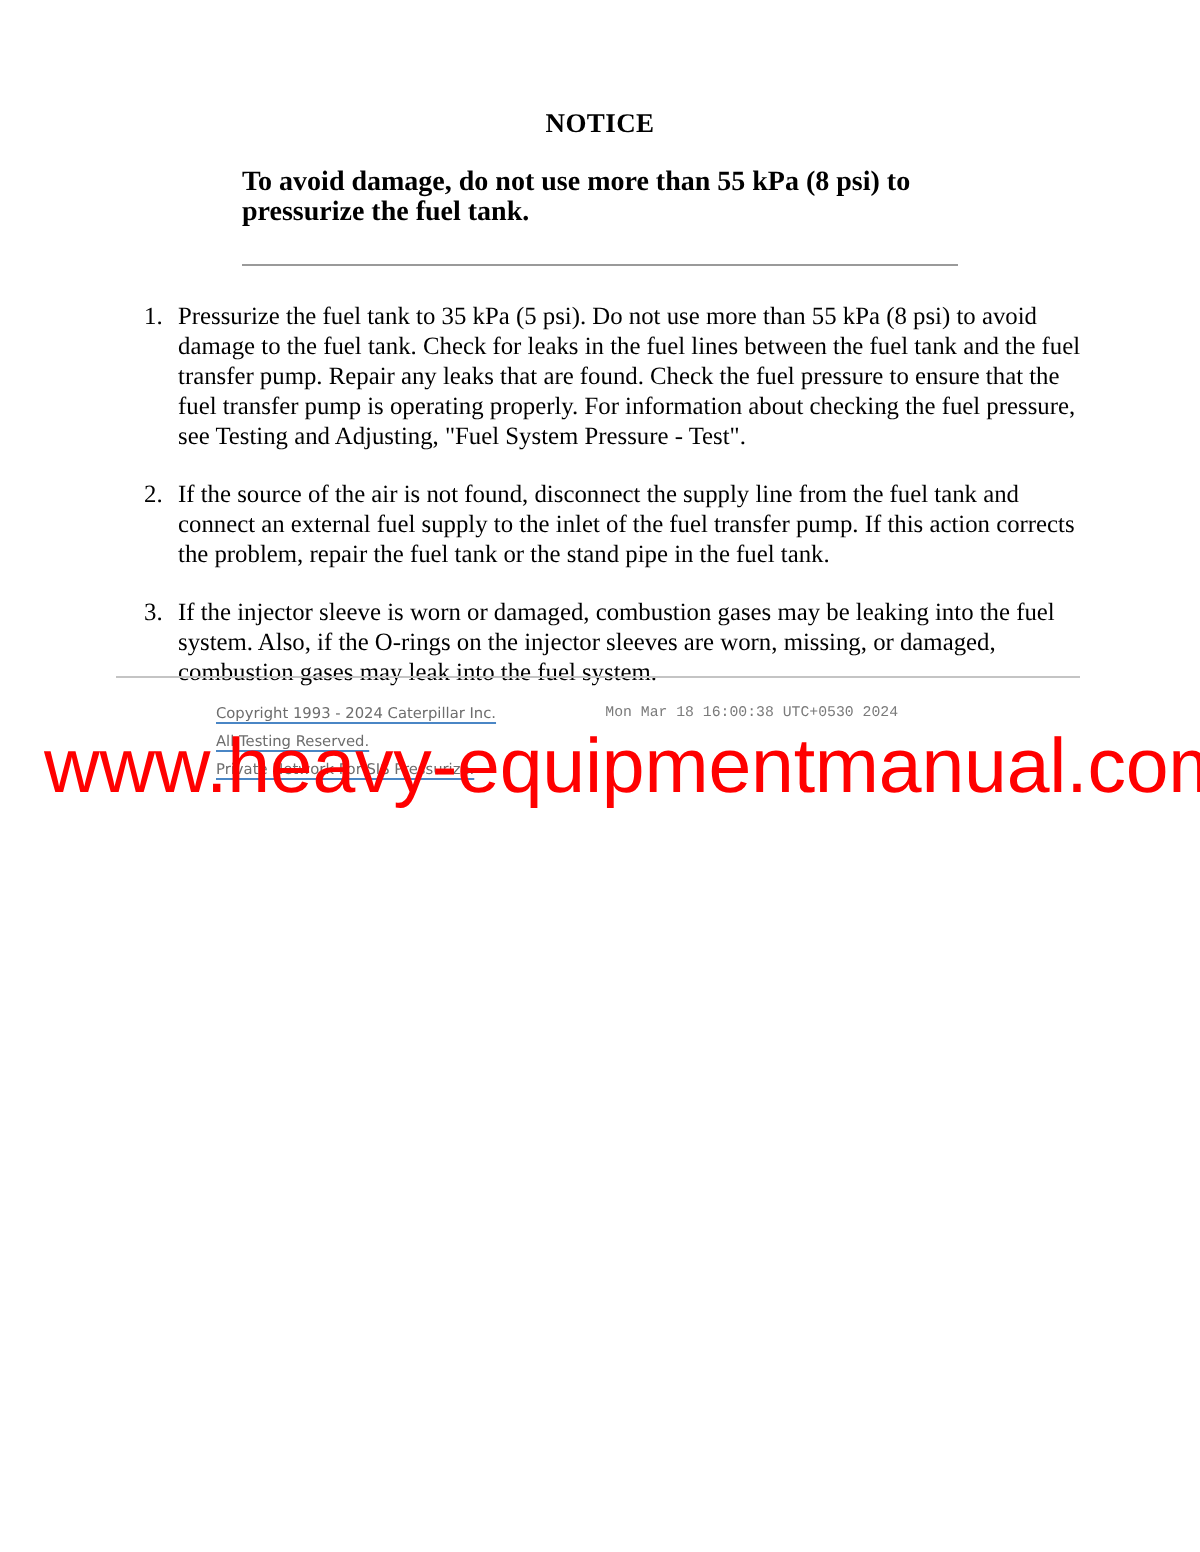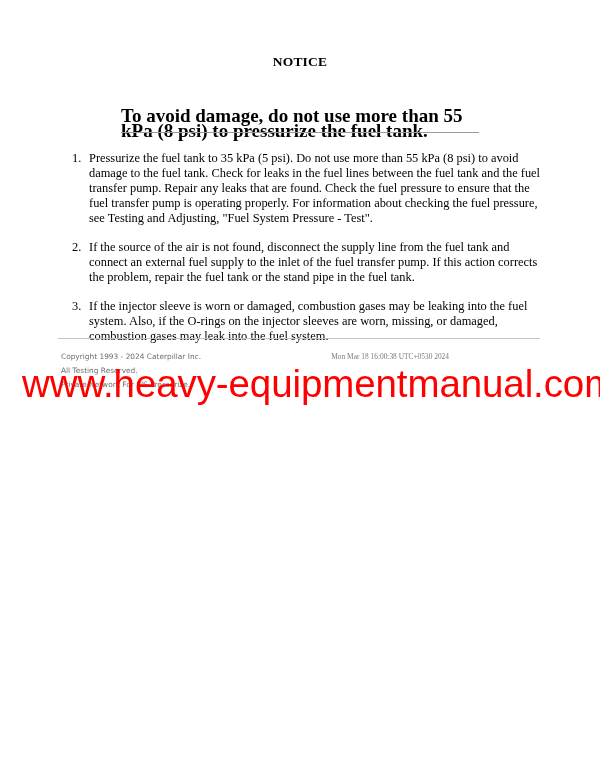--- a/index.html
+++ b/index.html
@@ -31,23 +31,22 @@
       font-weight: bold;
       font-size: 13.5px;
       letter-spacing: 0.2px;
     }
     .notice-text {
       position: absolute;
       left: 121px;
       top: 84px;
       width: 362px;
       font-weight: bold;
-      font-size: 19px;
+      font-size: 14px;
       line-height: 15px;
-      margin-top: 24px;
     }
     .notice-rule {
       position: absolute;
       left: 121px;
       top: 132px;
       width: 358px;
       height: 0;
       border-top: 1.5px solid #9a9a9a;
     }
     .steps {
@@ -84,30 +83,32 @@
       left: 61px;
       top: 350px;
       font-family: "DejaVu Sans", sans-serif;
       font-size: 7.4px;
       line-height: 14px;
       color: #6d6d6d;
     }
     .footer-link {
       display: block;
       width: max-content;
+      text-decoration: underline;
       text-decoration-color: #4a86c5;
       text-underline-offset: 1.5px;
       color: #6d6d6d;
       cursor: pointer;
+      margin-left: 47px;
     }
     .footer-right {
       position: absolute;
       right: 60px;
       top: 350px;
-      font-family: Liberation Serif, serif;
+      font-family: Liberation Mono, monospace;
       font-size: 7.4px;
       line-height: 14px;
       color: #7a7a7a;
     }
     .watermark {
       position: absolute;
       left: 22px;
       top: 362px;
       font-family: "Liberation Sans", sans-serif;
       font-size: 38.5px;

